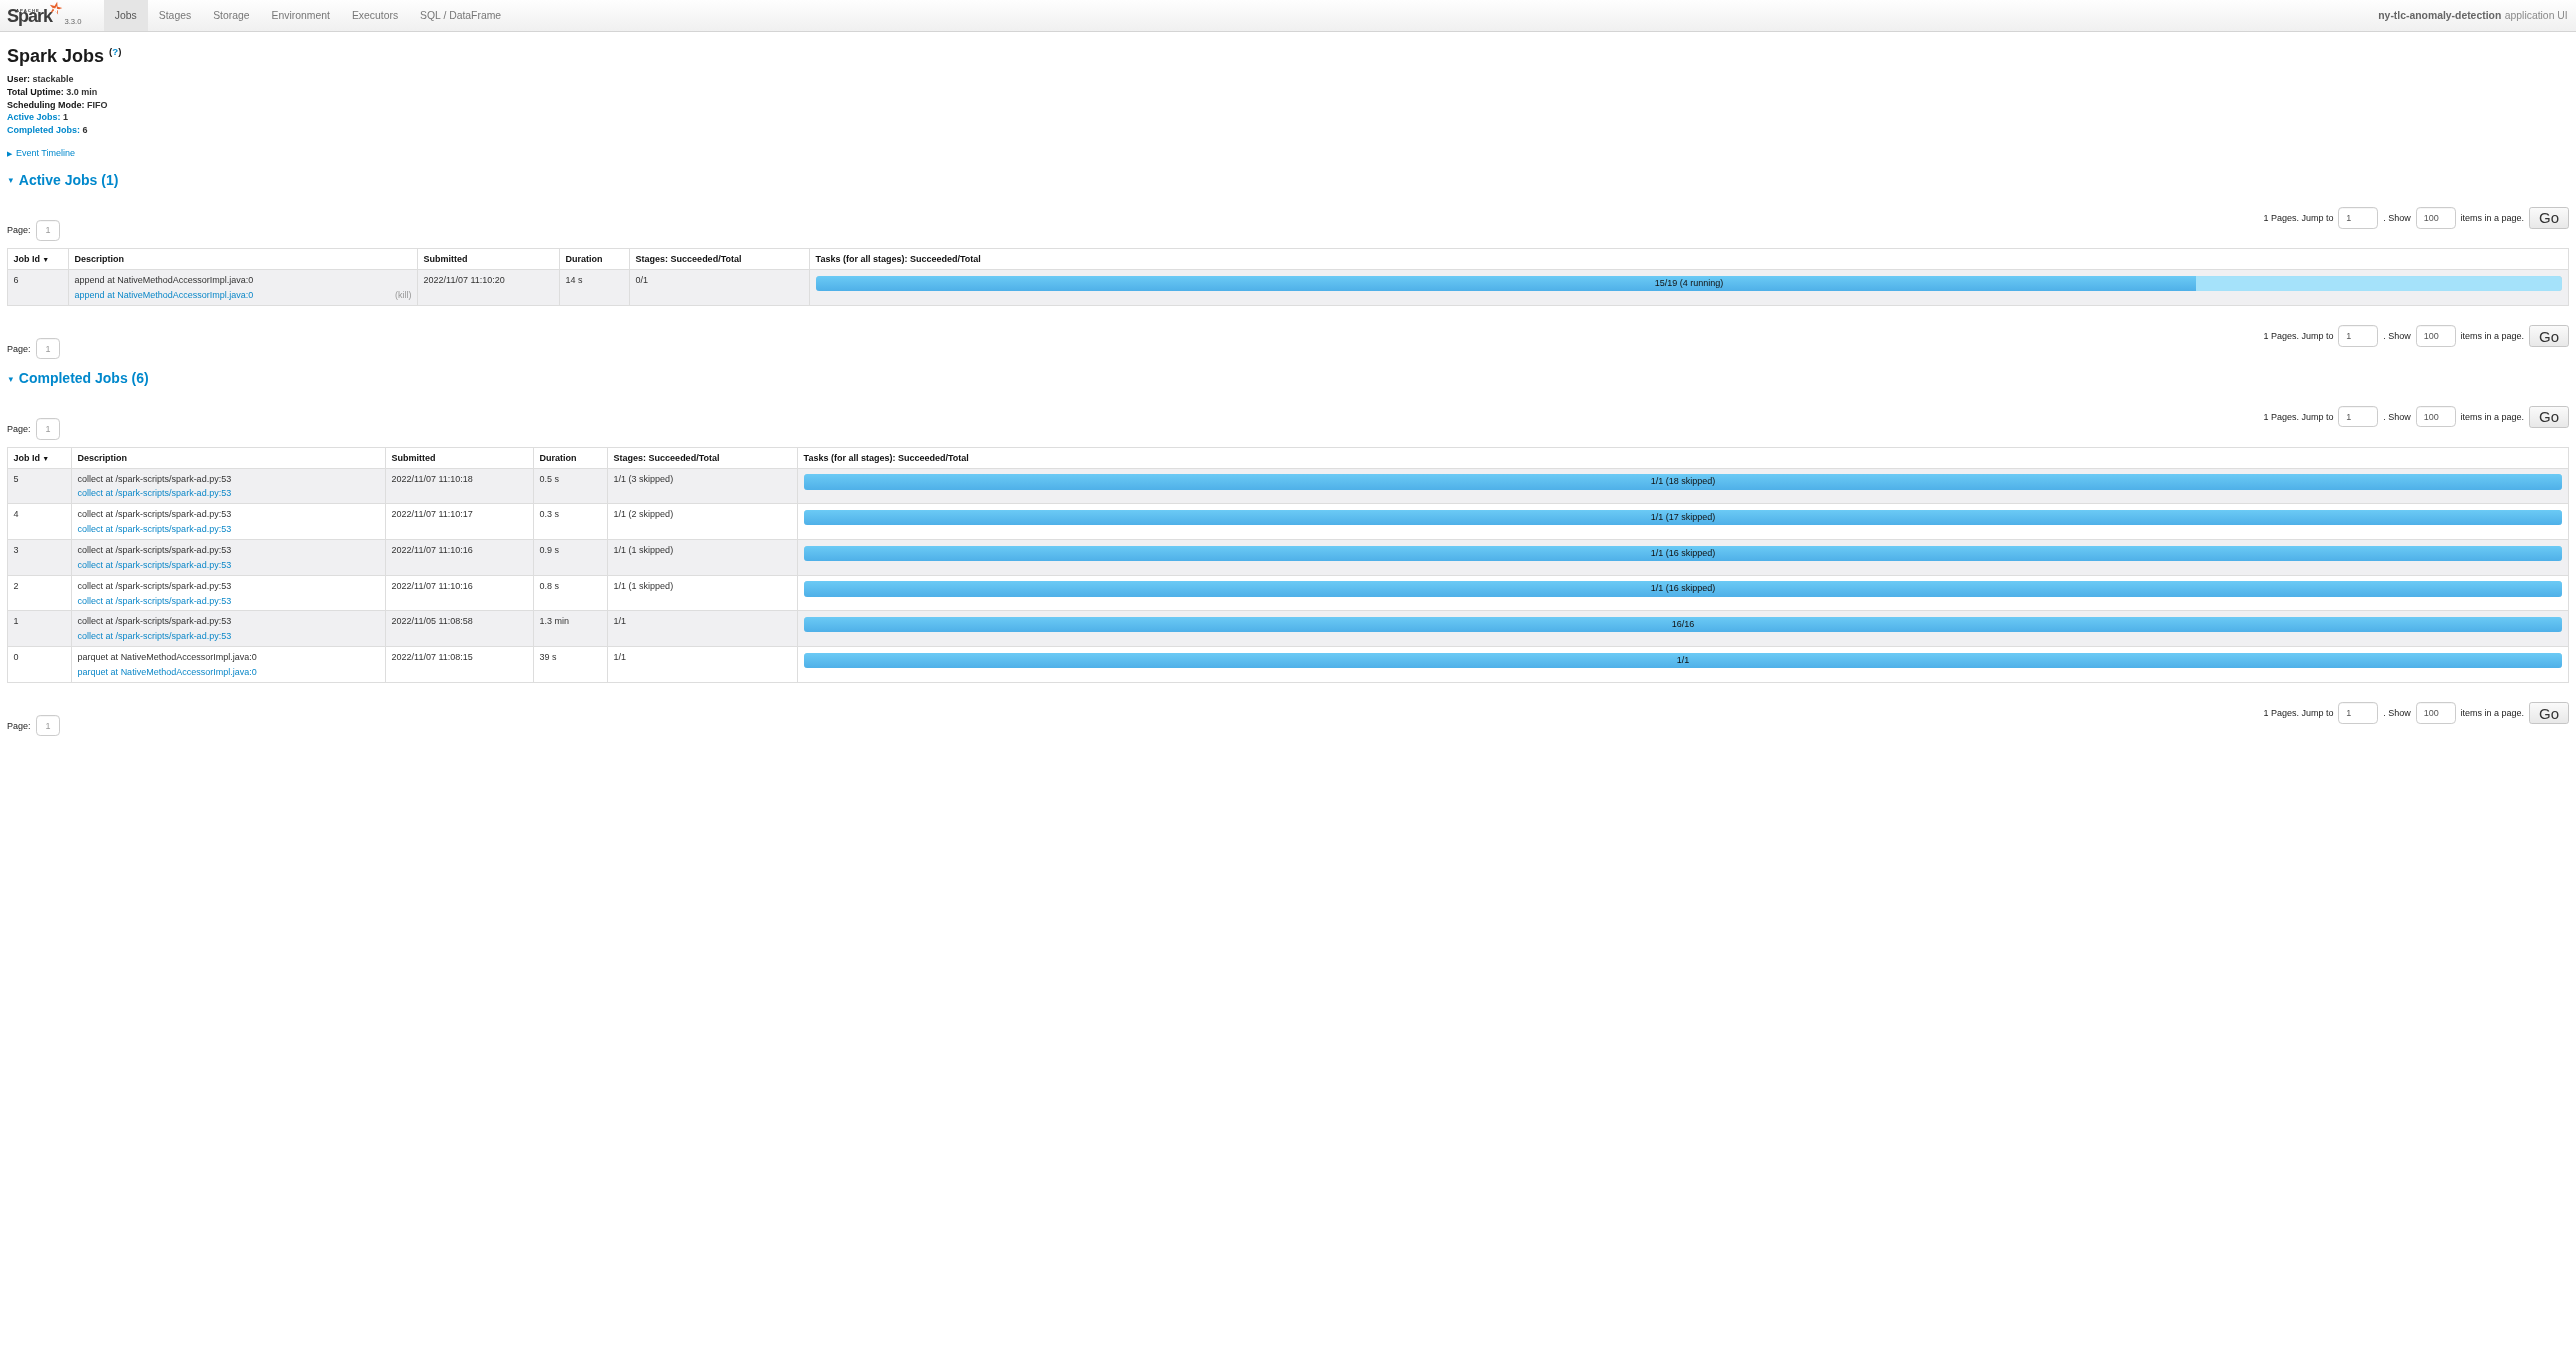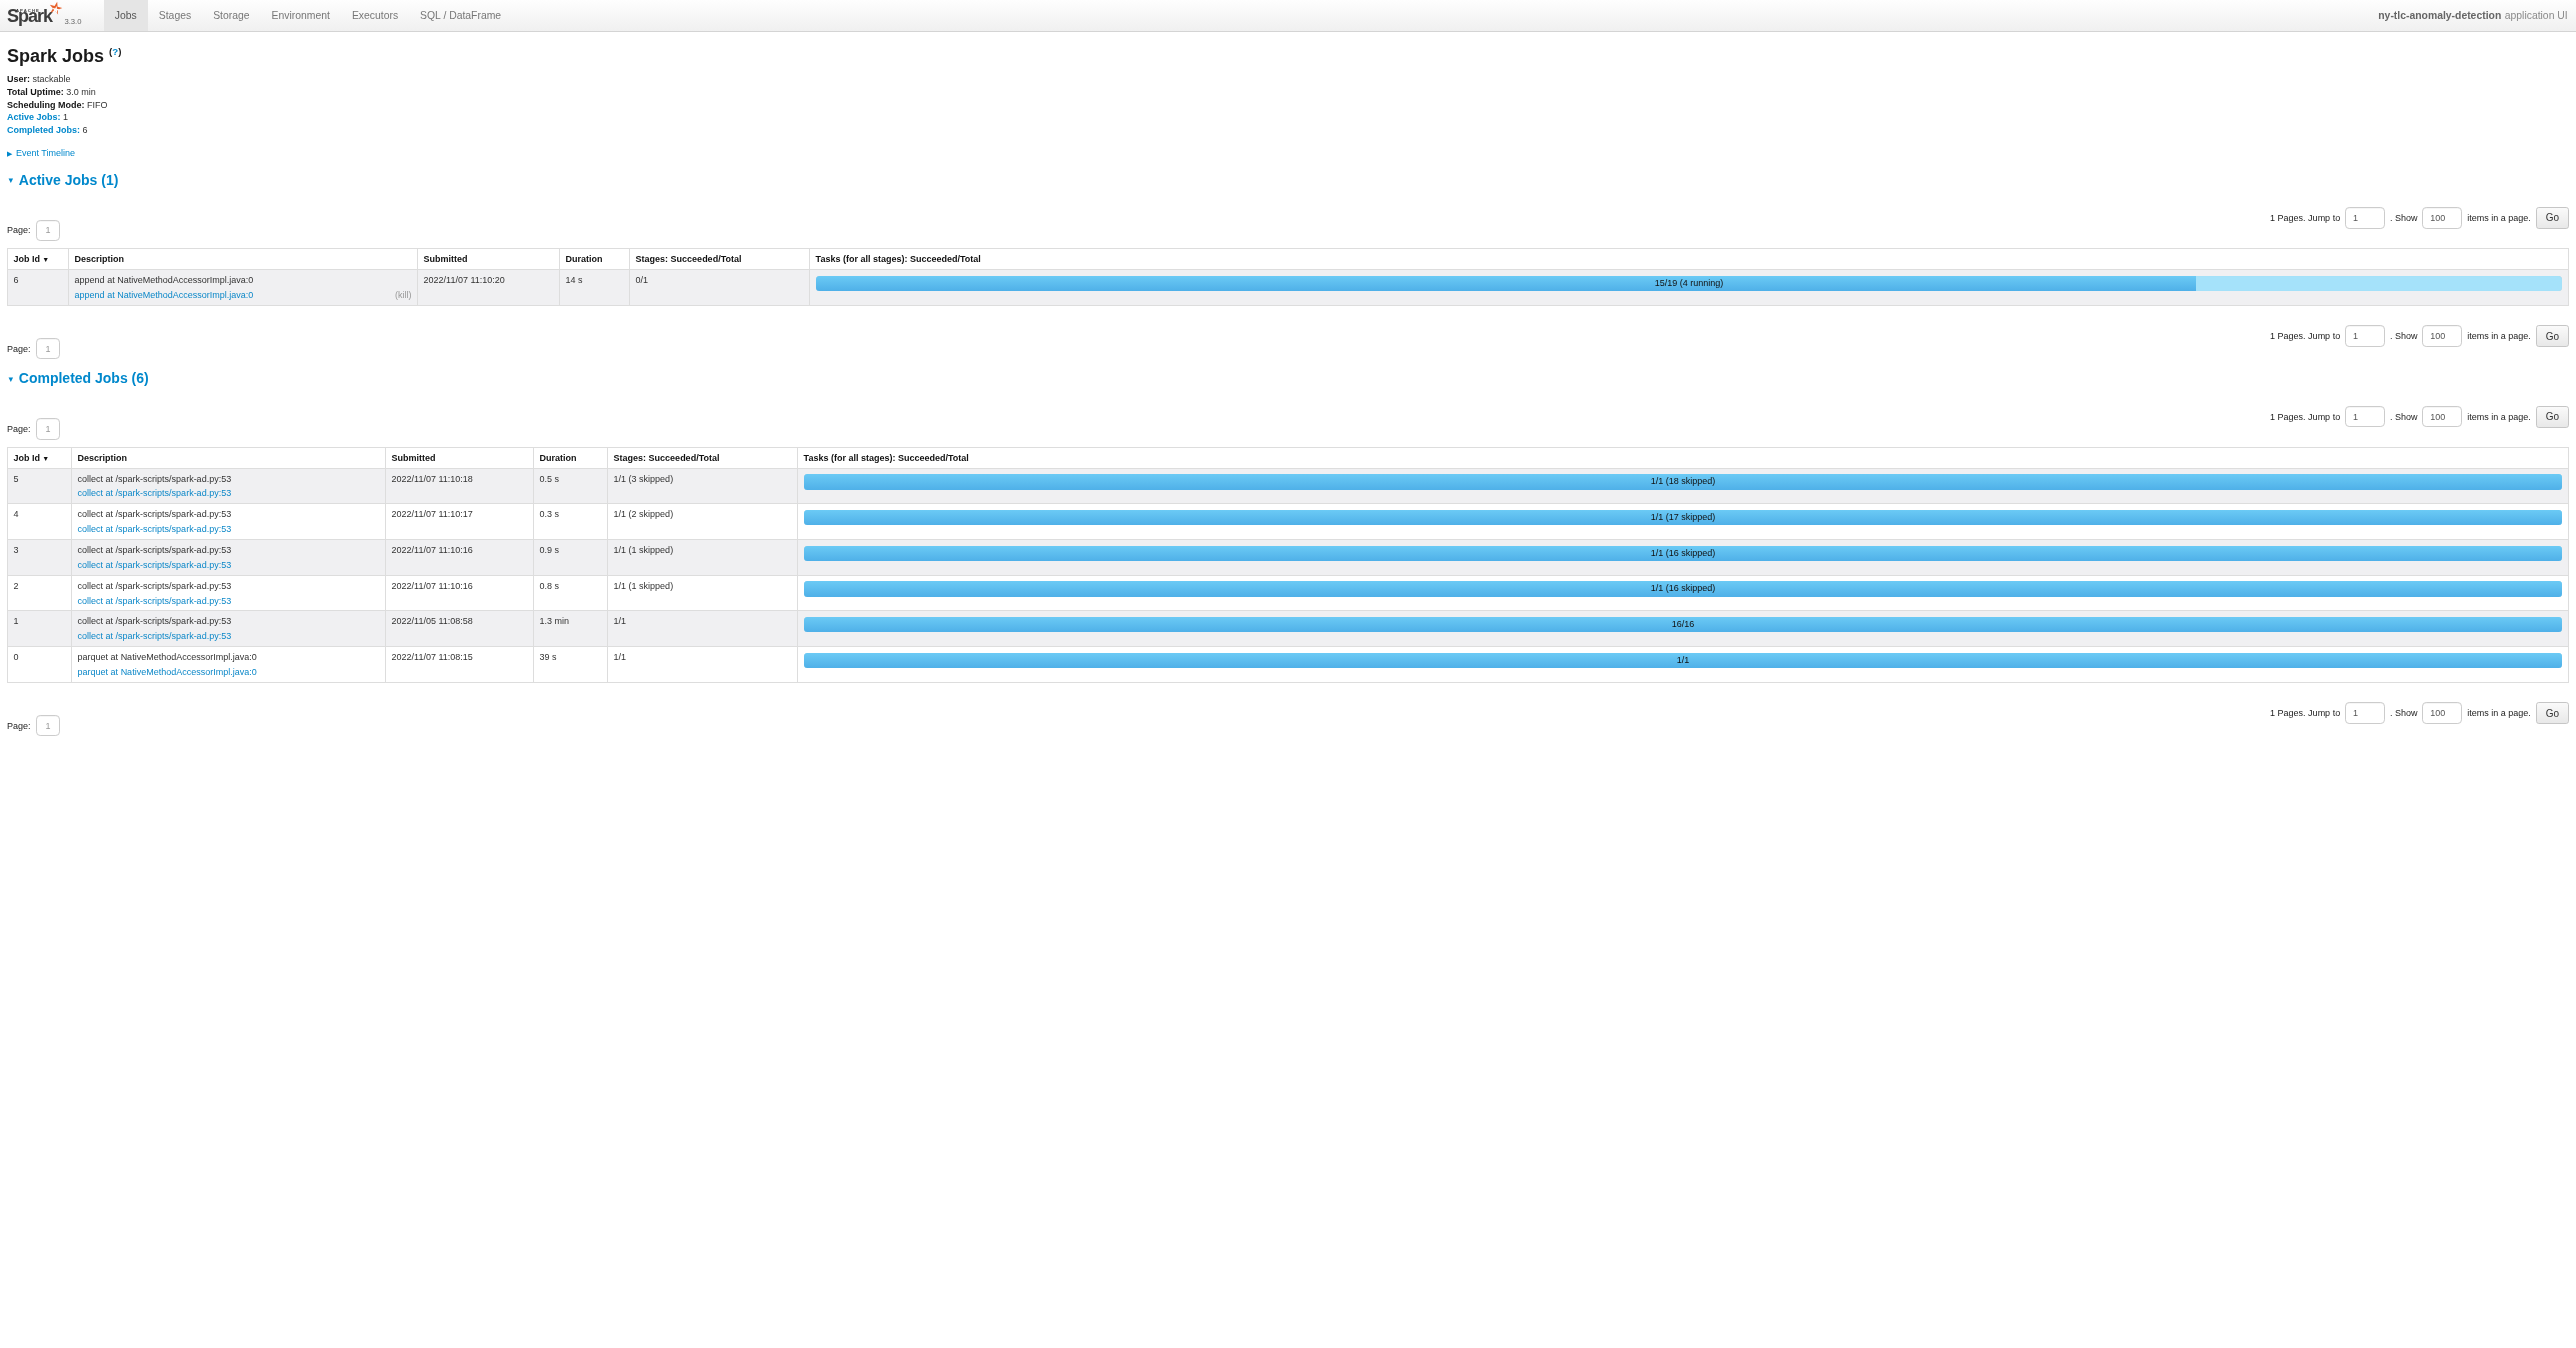--- a/index.html
+++ b/index.html
@@ -20,39 +20,39 @@
   .tab { display:flex; align-items:center; padding:0 11px; font-size:10.4px; color:#777; cursor:pointer; }
   .tab.active { background:#e5e5e5; color:#555; }
   .app-label { margin-left:auto; display:flex; align-items:center; padding-right:8.3px; font-size:10.4px; color:#8a8a8a; white-space:nowrap; }
   .app-label b { color:#666; margin-right:3.5px; }
 
   
   .container { padding:0 7px 12.5px 7px; }
   .page-title { font-size:18px; font-weight:bold; color:#1a1a1a; margin:14px 0 7px; }
   .page-title sup { font-size:9.7px; font-weight:bold; }
   .help-q { color:#0088cc; cursor:pointer; text-decoration:none; }
-  .summary { list-style:none; margin:2.8px 0 9.7px; padding:0; }
+  .summary { list-style:none; margin:2.8px 0 9.7px; padding:0;font-weight:bold; }
   .summary li { margin:2.8px 0; color:#333; }
   .summary strong { color:#151515; }
   .summary li.link-label strong { color:#0088cc; cursor:pointer; }
   .timeline { color:#0088cc; font-size:9px; margin:12.5px 0 14px; cursor:pointer; }
   .tri-right { font-size:7px; margin-right:3.5px; }
   .section-h { color:#0088cc; font-size:14px; font-weight:bold; margin:11px 0 7px; cursor:pointer; }
   .tri-down { font-size:7.7px; margin-right:4.2px; vertical-align:1.4px; }
 
   
   .pag-row { display:flex; align-items:center; justify-content:space-between; margin:7px 0; color:#222; }
   .pag-left { display:flex; align-items:center; gap:5.6px;margin-top:25px; }
   .pag-right { display:flex; align-items:center; gap:4.9px; }
   .pag-input { height:21.6px; border:0.7px solid #ccc; border-radius:4.2px; background:#fff; font-size:9px; color:#555;
                text-align:center; padding:0 2.8px; box-shadow:inset 0 0.7px 0.7px rgba(0,0,0,0.05); font-family:inherit; }
   .page-num { width:24px; color:#999; }
   .wide { width:40px; text-align:left; padding-left:7px; }
   .go-btn { height:22px; padding:0 9px; border:0.7px solid #c6c6c6; border-radius:2.8px; background:linear-gradient(#fafafa,#e8e8e8);
-            font-size:10px; color:#333; cursor:pointer; font-family:inherit; }
+            font-size:15px; color:#333; cursor:pointer; font-family:inherit; }
 
   
   table.jobs-table { width:100%; border-collapse:collapse; table-layout:fixed; font-size:9px; margin:4.2px 0 7px; }
   .jobs-table th, .jobs-table td { border:0.7px solid #ddd; padding:4.9px 5.6px; text-align:left; vertical-align:top; word-wrap:break-word; }
   .jobs-table th { color:#111; background:#fff; font-weight:bold; cursor:pointer; }
   .jobs-table tbody tr:nth-child(odd) { background:#f0f0f2; }
   .sort-ic { font-size:7px; margin-left:2.1px; }
   .t-active th:nth-child(1){width:61px} .t-active th:nth-child(2){width:349px} .t-active th:nth-child(3){width:142px}
   .t-active th:nth-child(4){width:70px} .t-active th:nth-child(5){width:180px}
   .t-completed th:nth-child(1){width:64px} .t-completed th:nth-child(2){width:314px} .t-completed th:nth-child(3){width:148px}

